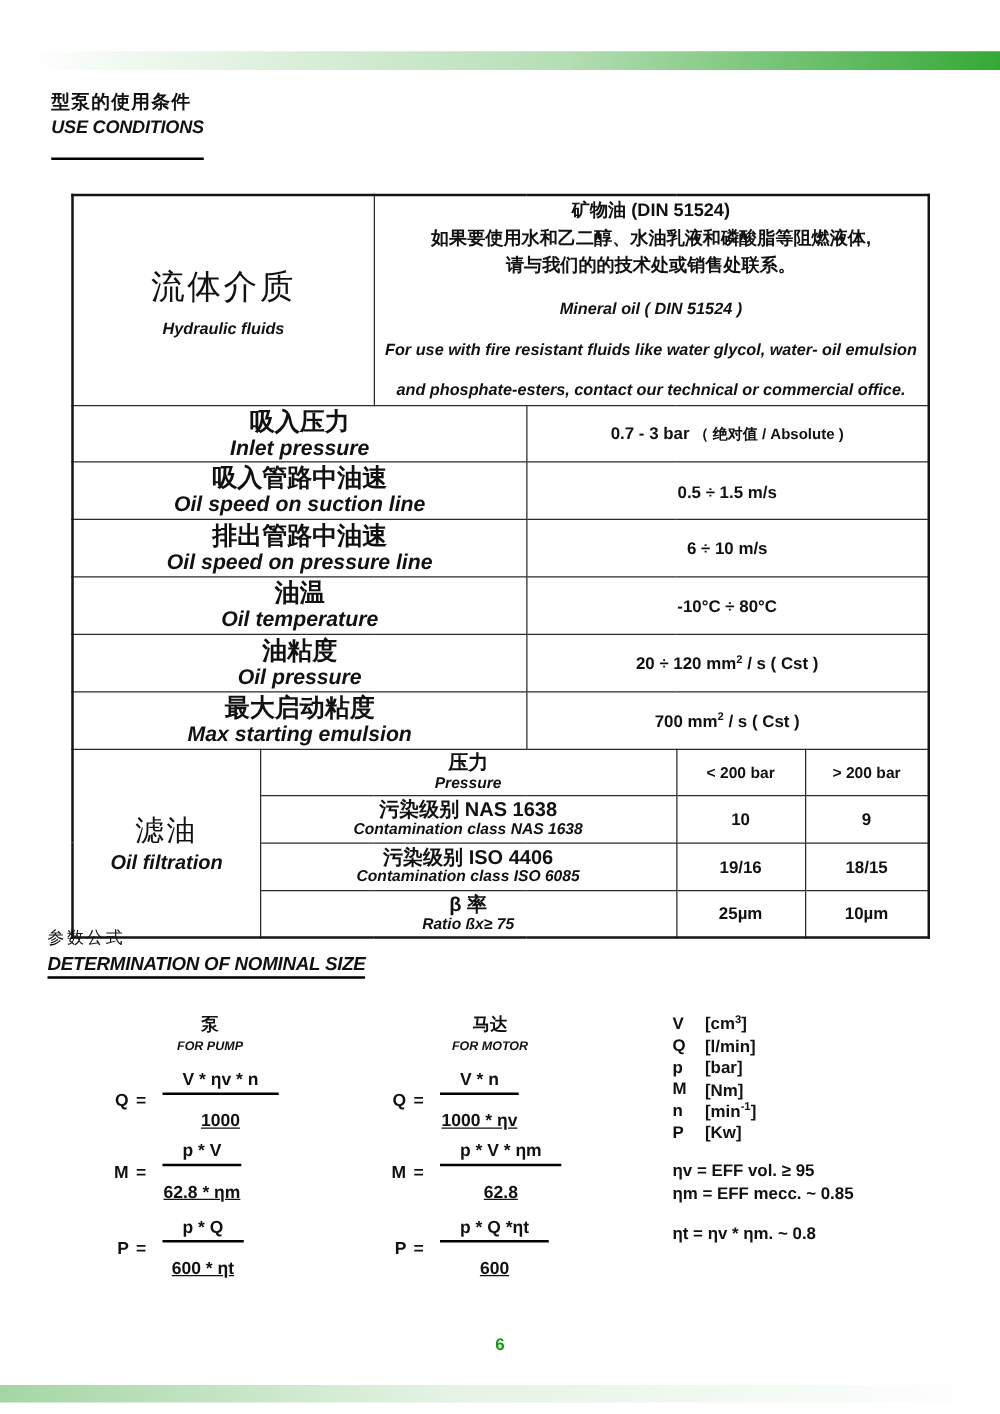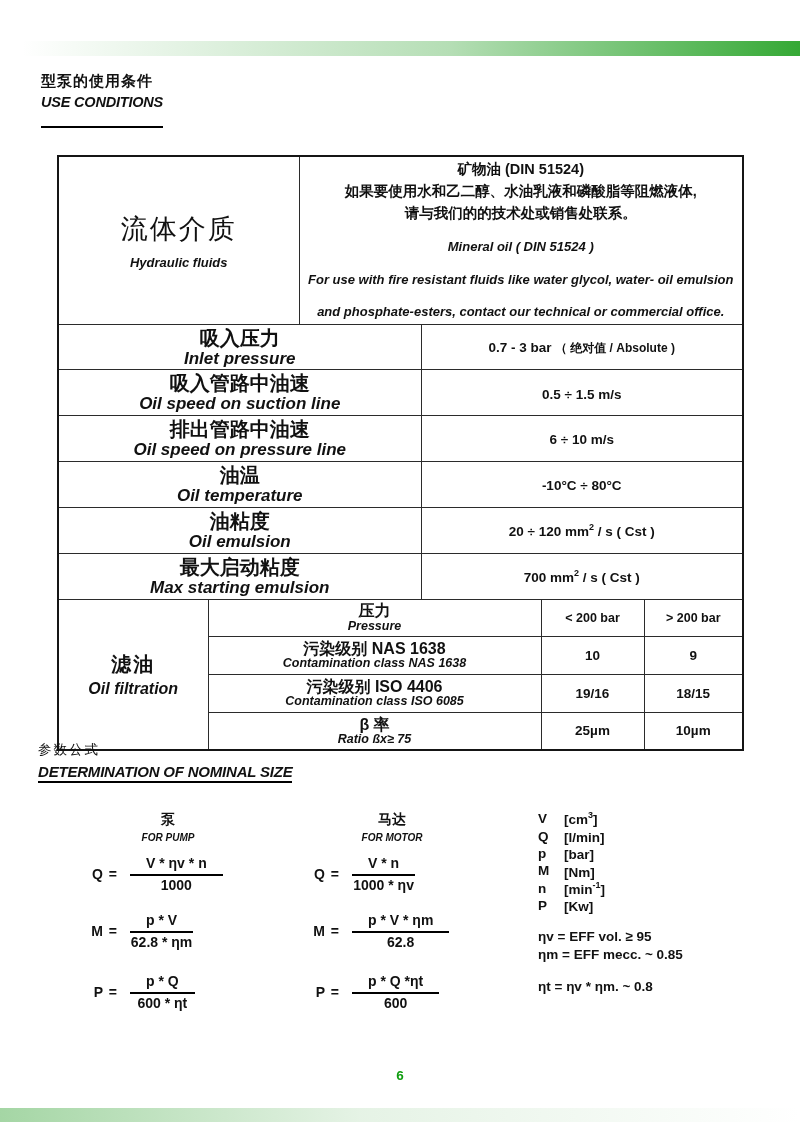--- a/index.html
+++ b/index.html
@@ -62,37 +62,37 @@
   td.fluids-desc { text-align: left; padding: 8px 10px 6px 14px; }
   td.fluids-desc .zh { font-size: 14.5px; font-weight: bold; line-height: 1.5; }
   td.fluids-desc .en { font-size: 13px; font-weight: bold; font-style: italic; line-height: 1.42; margin-top: 14px; }
 
   td.rlabel .zh { font-size: 20px; font-weight: bold; line-height: 1.15; }
   td.rlabel .en { font-size: 17px; font-weight: bold; font-style: italic; line-height: 1.05; }
   td.rvalue { font-size: 13.5px; font-weight: bold; }
   td.rvalue .note { font-size: 12px; }
   td.rvalue sup { font-size: 9px; }
 
-  td.filt-label .zh { font-size: 20px; font-weight: bold; letter-spacing: 2px; }
+  td.filt-label .zh { font-size: 23px; font-weight: normal; letter-spacing: 2px; }
   td.filt-label .en { font-size: 16px; font-weight: bold; font-style: italic; margin-top: 2px; }
   td.fhead .zh { font-size: 16px; font-weight: bold; line-height: 1.1; }
   td.fhead .en { font-size: 12.5px; font-weight: bold; font-style: italic; line-height: 1.05; }
   td.fcol { font-size: 12.5px; font-weight: bold; }
   td.fval { font-size: 13.5px; font-weight: bold; }
 
   
   .col-head { position: absolute; width: 160px; text-align: center; }
   .col-head .zh { font-size: 14px; font-weight: bold; }
   .col-head .en { font-size: 10px; font-weight: bold; font-style: italic; margin-top: 3px; }
 
   .formula { position: absolute; display: flex; align-items: center; font-weight: bold; font-size: 14px; }
   .formula .lhs { width: 42px; text-align: right; margin-right: 12px; letter-spacing: 1px; }
   .formula .frac { display: inline-flex; flex-direction: column; text-align: center; }
   .formula .num { border-bottom: 2.5px solid #000; padding: 0 16px 3px 16px; }
-  .formula .den { padding-top: 1px; }
+  .formula .den { padding-top: 12px; text-decoration: underline; }
 
   .units { position: absolute; left: 538px; top: 810px; }
   .unit-row { display: flex; font-size: 13.5px; font-weight: bold; height: 17.4px; align-items: center; }
   .unit-row .sym { width: 26px; }
   .unit-row sup { font-size: 9px; }
 
   .eff-note { position: absolute; left: 538px; font-size: 13.5px; font-weight: bold; }
 
   .page-num { position: absolute; left: 0; right: 0; top: 1068px; text-align: center; font-size: 13.5px; font-weight: bold; }
 </style>
@@ -169,21 +169,21 @@
         <div class="en">Oil temperature</div>
       </td>
       <td class="rvalue" colspan="3">
         <span>-10°C  ÷   80°C</span><sup></sup><span></span><span class="note"></span>
       </td>
     </tr>
 
     <tr style="height:41px">
       <td class="rlabel" colspan="3">
         <div class="zh">油粘度</div>
-        <div class="en">Oil emulsion</div>
+        <div class="en">Oil pressure</div>
       </td>
       <td class="rvalue" colspan="3">
         <span>20  ÷ 120 mm</span><sup>2</sup><span> / s   ( Cst )</span><span class="note"></span>
       </td>
     </tr>
 
     <tr style="height:41px">
       <td class="rlabel" colspan="3">
         <div class="zh">最大启动粘度</div>
         <div class="en">Max starting emulsion</div>

